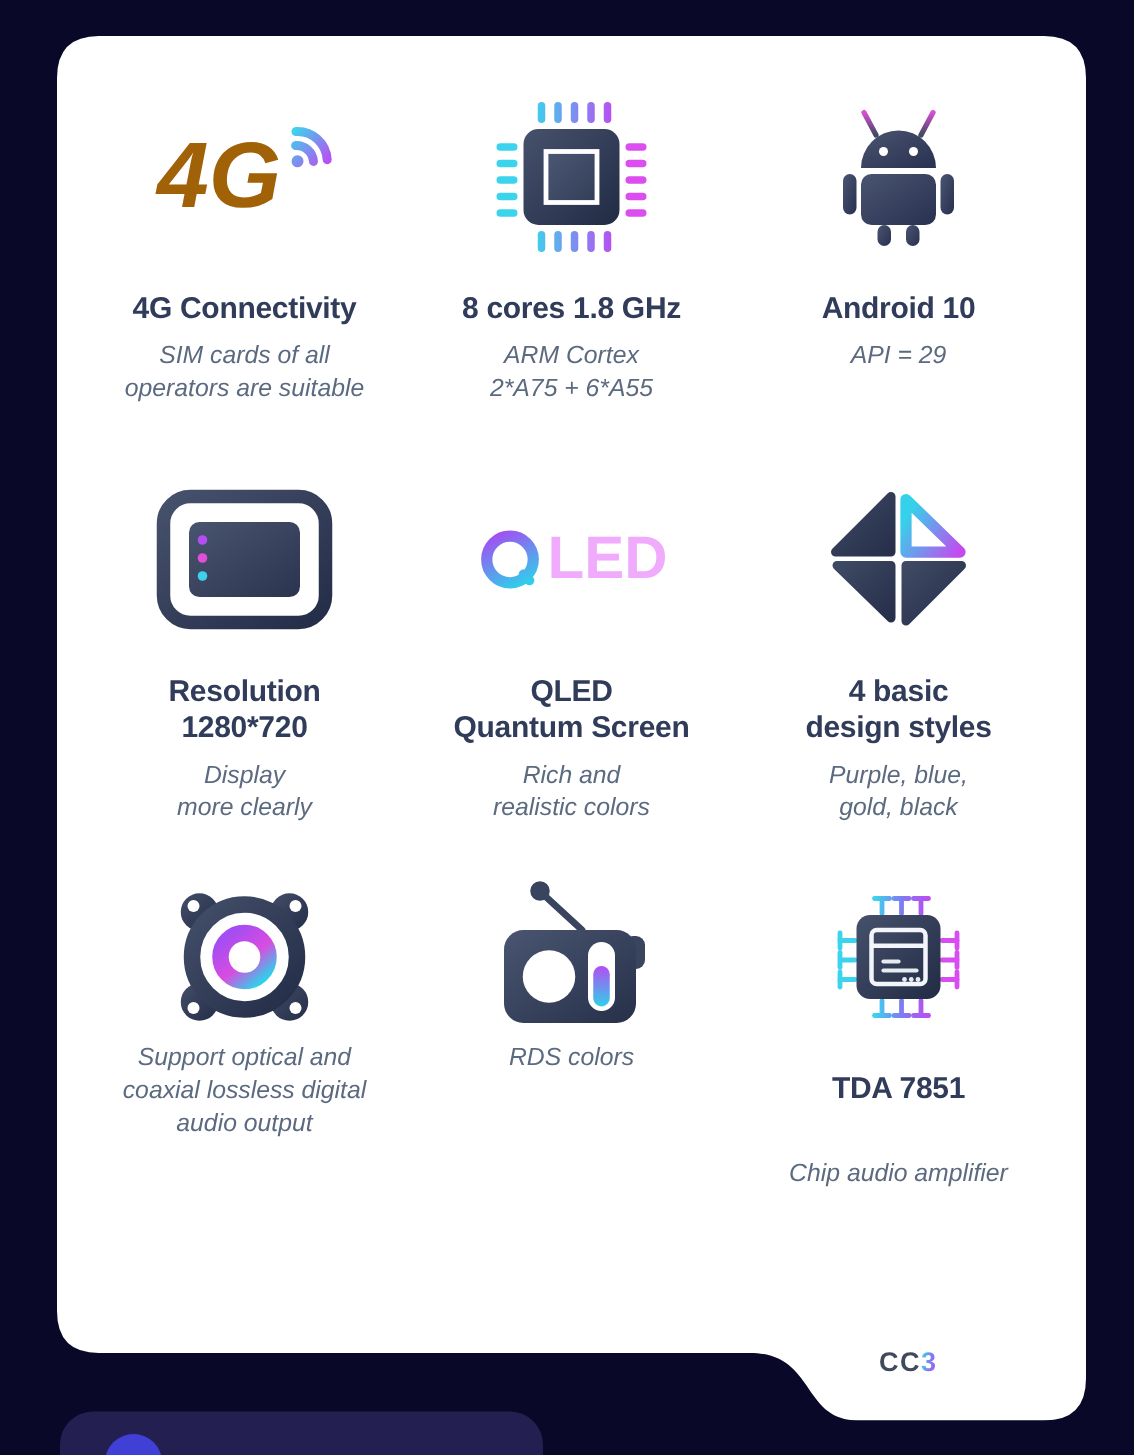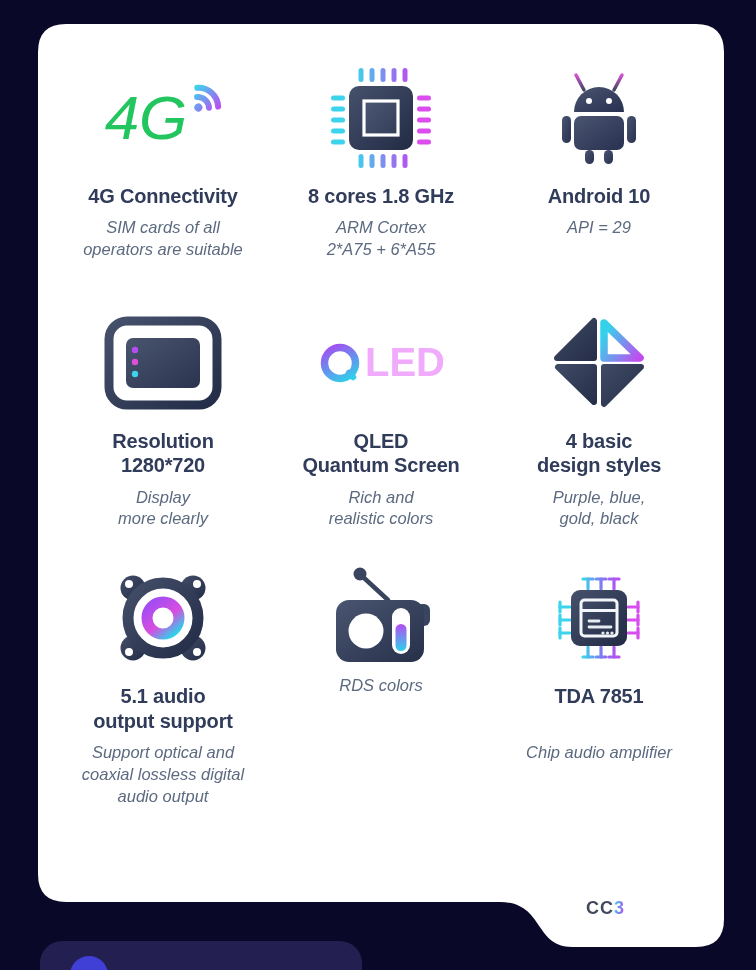--- a/index.html
+++ b/index.html
@@ -13,30 +13,30 @@
   .content{
     position:absolute;left:38px;top:24px;width:686px;
     padding:46px 16px 0;box-sizing:border-box;
   }
   .row{display:grid;grid-template-columns:1fr 1fr 1fr;}
   .r2{margin-top:54px;}
   .r3{margin-top:40px;}
   .cell{display:flex;flex-direction:column;align-items:center;text-align:center;}
   .icon-box{height:96px;display:flex;align-items:center;justify-content:center;}
   .title{
-    margin:18px 0 0;font-size:20px;font-weight:700;color:#303C59;
+    margin:28px 0 0;font-size:20px;font-weight:700;color:#303C59;
     line-height:1.22;white-space:pre-line;letter-spacing:-0.2px;
   }
   .r3 .title{min-height:49px;}
   .subtitle{
     margin:9px 0 0;font-size:16.5px;color:#5C6A80;line-height:1.32;white-space:pre-line;font-style:italic;
   }
   
-  .fourg{position:relative;font-style:italic;font-weight:400;font-size:62px;
-    color:#22c55e;line-height:1;padding-right:34px;}
+  .fourg{position:relative;font-style:italic;font-weight:700;font-size:62px;
+    color:#a16207;line-height:1;padding-right:34px;}
   .fourg-waves{position:absolute;right:-12px;top:-16px;}
   
   .qled{display:flex;align-items:center;gap:1px;}
   .qled-led{font-size:40px;font-weight:800;color:#f0abfc;letter-spacing:0;}
   
   .cc3{
     position:absolute;left:586px;top:899px;font-size:18px;font-weight:800;
     letter-spacing:1px;line-height:1;
   }
   .cc3 .cc{color:#414A5C;}
@@ -271,22 +271,20 @@
             <circle cx="26" cy="86" r="12.5" fill="url(#spk-d)"></circle>
             <circle cx="86" cy="86" r="12.5" fill="url(#spk-d)"></circle>
             <circle cx="56" cy="56" r="35" fill="#FFFFFF" stroke="url(#spk-d)" stroke-width="11"></circle>
             <circle cx="22" cy="22" r="4" fill="#FFFFFF"></circle>
               <circle cx="90" cy="22" r="4" fill="#FFFFFF"></circle>
             <circle cx="22" cy="90" r="4" fill="#FFFFFF"></circle>
               <circle cx="90" cy="90" r="4" fill="#FFFFFF"></circle>
             <circle cx="56" cy="56" r="16" fill="#FFFFFF" stroke="url(#spk-g)" stroke-width="11"></circle>
           </svg>
         </div>
-        <h3 class="title">5.1 audio
-output support</h3>
         <p class="subtitle">Support optical and
 coaxial lossless digital
 audio output</p>
       </div>
 
       <div class="cell">
         <div class="icon-box">
           <svg width="122" height="108" viewBox="0 0 122 108">
             <defs>
               <linearGradient id="rad-d" x1="0" y1="0" x2="1" y2="1">

